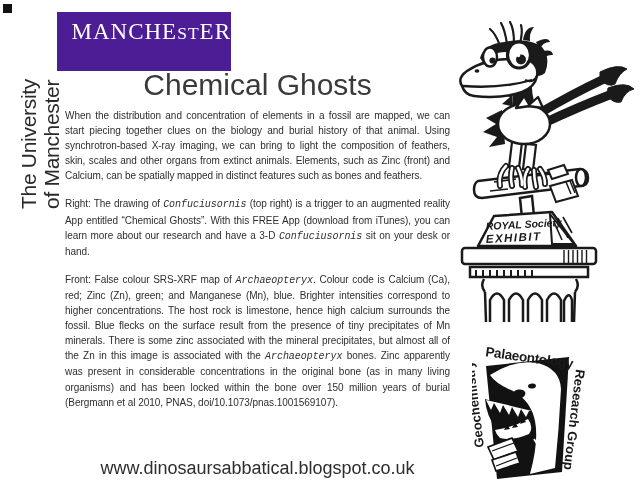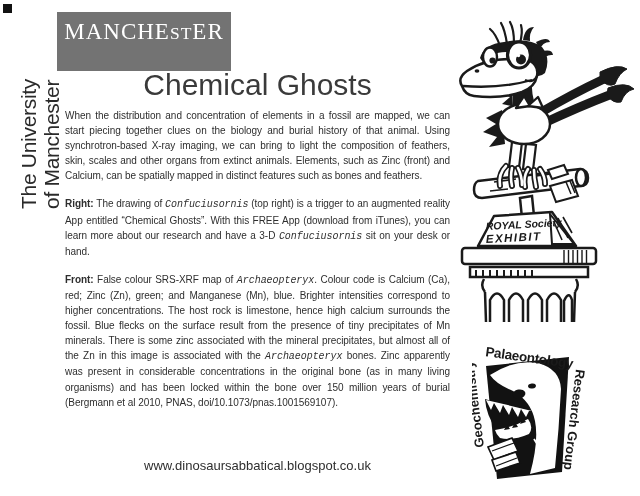--- a/index.html
+++ b/index.html
@@ -1,37 +1,37 @@
 <!DOCTYPE html>
 <html><head>
 <meta charset="utf-8">
 <style>
   html,body{margin:0;padding:0;background:#fff;}
   .page{position:relative;width:640px;height:496px;background:#fff;overflow:hidden;
         font-family:"Liberation Sans",sans-serif;color:#2e2e2e;}
   .corner-mark{position:absolute;left:3px;top:4px;width:9px;height:9px;background:#121212;}
   
-  .uom-logo{position:absolute;left:57px;top:12px;width:174px;height:59px;background:#737373;
-            color:#fff;text-align:center;font-family:"Liberation Serif",serif;}
+  .uom-logo{position:absolute;left:57px;top:12px;width:174px;height:59px;background:#4c1d95;
+            color:#fff;text-align:right;font-family:"Liberation Serif",serif;}
   .uom-wordmark{font-size:23px;line-height:26px;margin-top:7px;letter-spacing:1px;white-space:nowrap;}
   .uom-wordmark .sm{font-size:17.5px;}
   .uom-year{font-size:16px;line-height:17px;letter-spacing:1.5px;transform:translateX(27px);}
   .uom-vertical{position:absolute;left:17px;top:209px;transform:rotate(-90deg);
                 transform-origin:top left;font-size:21px;line-height:23px;color:#2a2a2a;
                 letter-spacing:-0.3px;white-space:nowrap;}
   
   .text-col{position:absolute;left:65px;top:68px;width:385px;}
   h1.title{margin:0 0 6px 0;font-size:30px;line-height:34px;font-weight:400;
            text-align:center;color:#3a3a3a;}
   p.body-par{margin:0 0 13px 0;font-size:10px;line-height:15.1px;text-align:justify;
              letter-spacing:-0.05px;}
-  .seg-b{font-weight:bold;}
+  .seg-b{font-weight:normal;}
   .seg-i{font-style:italic;font-family:Liberation Mono, monospace;}
   .footer-url{position:absolute;left:65px;top:458px;width:385px;text-align:center;
-              font-size:13px;color:#2e2e2e;}
+              font-size:18px;color:#2e2e2e;}
   svg.bird{position:absolute;left:450px;top:0;}
   svg.grouplogo{position:absolute;left:472px;top:327px;}
   svg text{font-family:"Liberation Sans",sans-serif;}
 </style>
 </head>
 <body>
 
 <div class="page">
 
   <div class="corner-mark"></div>

